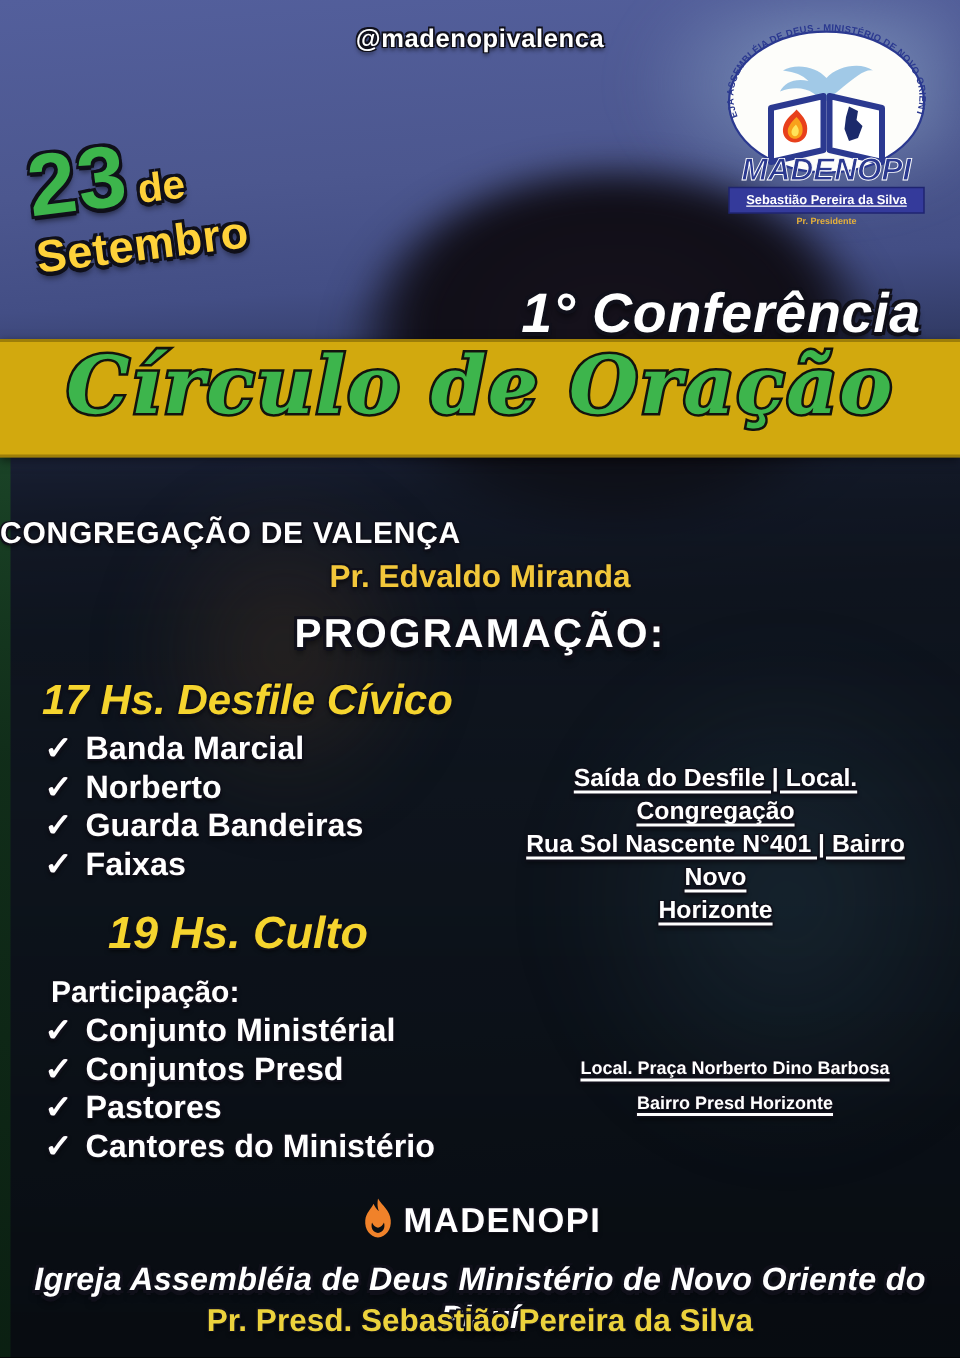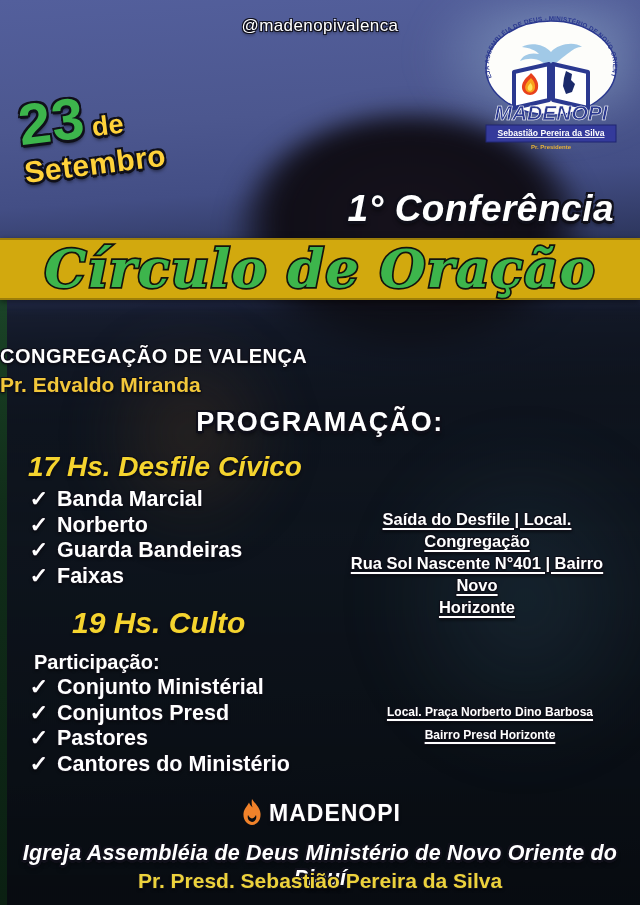--- a/index.html
+++ b/index.html
@@ -26,39 +26,39 @@
   .bg-teal{left:370px;top:430px;width:310px;height:340px;border-radius:50%;
     background:radial-gradient(ellipse, rgba(58,100,120,.22), rgba(58,100,120,0) 70%);
     filter:blur(26px);}
   .left-stripe{left:0;top:238px;width:7px;height:667px;
     background:linear-gradient(180deg,#1e4f2a,#113019 40%,#0b2212 100%);opacity:.9;}
 
   .o1{text-shadow:-1px -1px 0 #10101a,1px -1px 0 #10101a,-1px 1px 0 #10101a,1px 1px 0 #10101a,0 2px 3px rgba(0,0,0,.65);}
   .o2{text-shadow:-2px -2px 0 #10101a,2px -2px 0 #10101a,-2px 2px 0 #10101a,2px 2px 0 #10101a,0 3px 0 #10101a,0 4px 4px rgba(0,0,0,.6);}
 
   .handle{position:absolute;top:16px;left:0;right:0;text-align:center;
-    color:#fff;font-weight:normal;font-size:17px;letter-spacing:.4px;}
+    color:#fff;font-weight:bold;font-size:17px;letter-spacing:.4px;}
 
   .logo{position:absolute;top:16px;right:10px;width:152px;height:142px;}
 
   .date{position:absolute;left:20px;top:84px;width:200px;transform:rotate(-7deg);line-height:1;}
   .date .day{font-size:58px;font-weight:bold;color:#3db54c;letter-spacing:1px;}
   .date .de{font-size:27px;font-weight:bold;color:#ffd23a;margin-left:6px;}
   .date .month{font-size:30px;font-weight:bold;color:#ffd23a;margin-top:4px;letter-spacing:.5px;}
 
   .conf{position:absolute;top:188px;right:26px;font-style:italic;font-weight:bold;
     font-size:37px;color:#fff;letter-spacing:.5px;}
 
-  .band{position:absolute;left:0;top:238px;width:640px;height:62px;background:#d2a90e;
+  .band{position:absolute;left:0;top:226px;width:640px;height:79px;background:#d2a90e;
     box-shadow:inset 0 2px 0 rgba(60,45,0,.35), inset 0 -2px 0 rgba(60,45,0,.35), 0 2px 6px rgba(0,0,0,.5);}
   .band svg{display:block;}
 
   .cong{position:absolute;top:345px;left:0;right:0;text-align:left;color:#fff;
     font-weight:bold;font-size:20px;letter-spacing:.5px;}
-  .pastor{position:absolute;top:373px;left:0;right:0;text-align:left;color:#f2c73a;
+  .pastor{position:absolute;top:373px;left:0;right:0;text-align:center;color:#f2c73a;
     font-weight:bold;font-size:21px;}
   .prog{position:absolute;top:407px;left:0;right:0;text-align:center;color:#fff;
     font-weight:bold;font-size:27px;letter-spacing:1.5px;}
 
   .sec-title{position:absolute;left:28px;font-style:italic;font-weight:bold;color:#f5d42e;}
   .sec1-title{top:451px;font-size:28px;text-align:right;}
   .sec2-title{top:606px;font-size:30px;margin-left:44px;}
   .part{position:absolute;left:34px;top:651px;color:#fff;font-weight:bold;font-size:20px;}
 
   .checklist{position:absolute;left:30px;margin:0;padding:0;list-style:none;}

